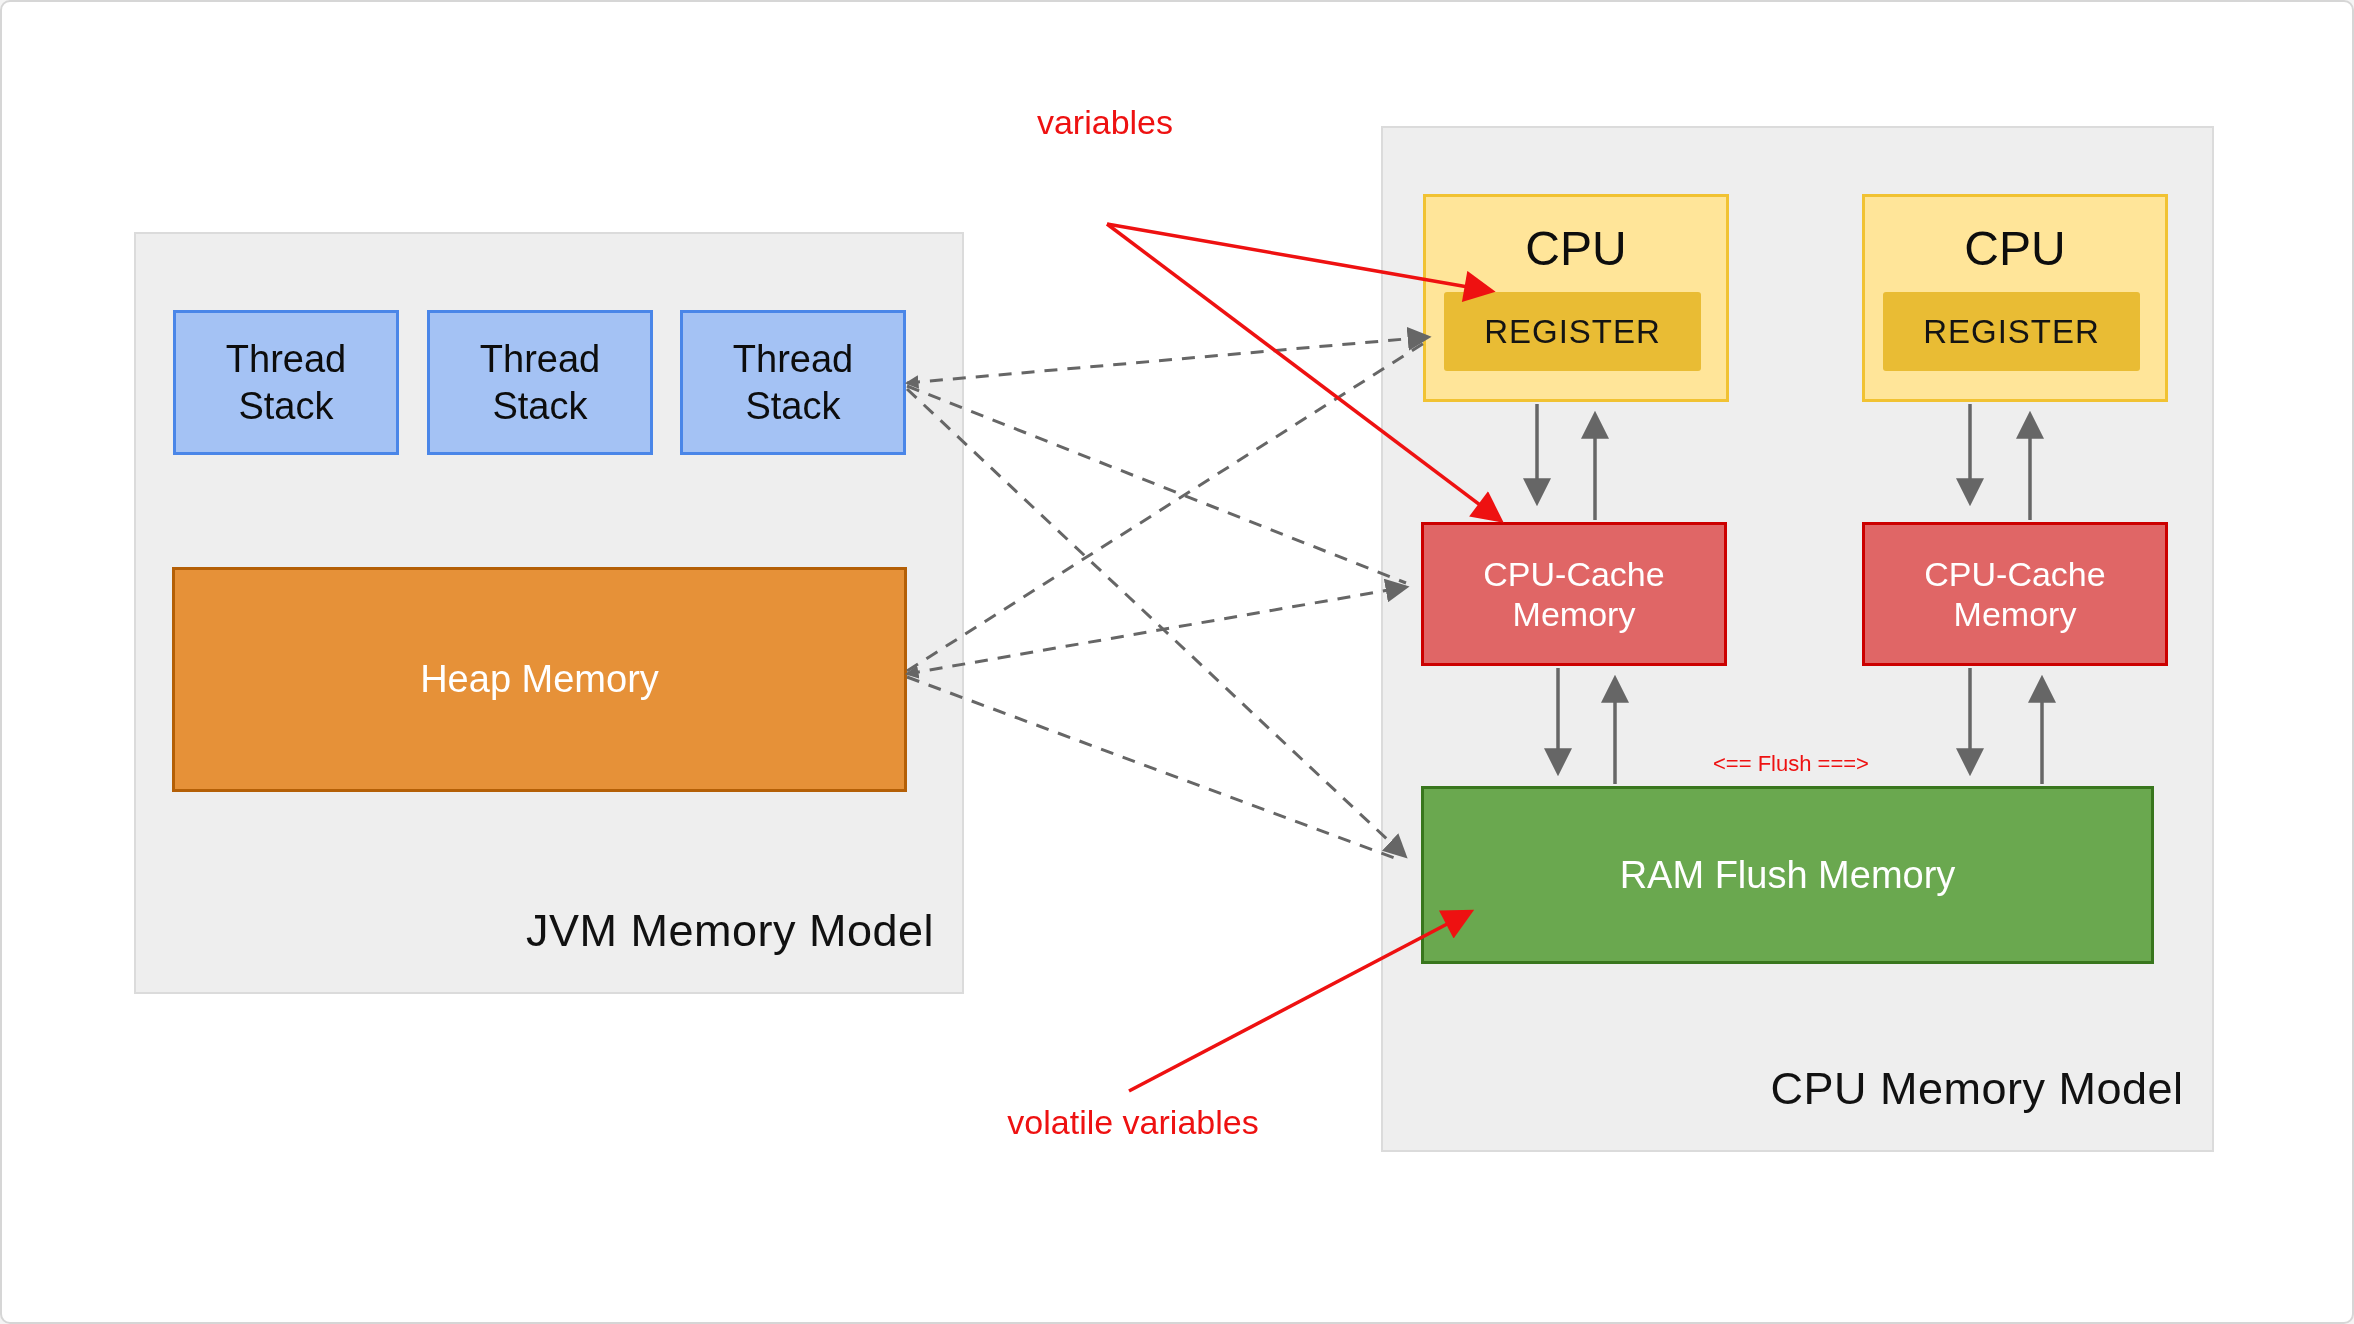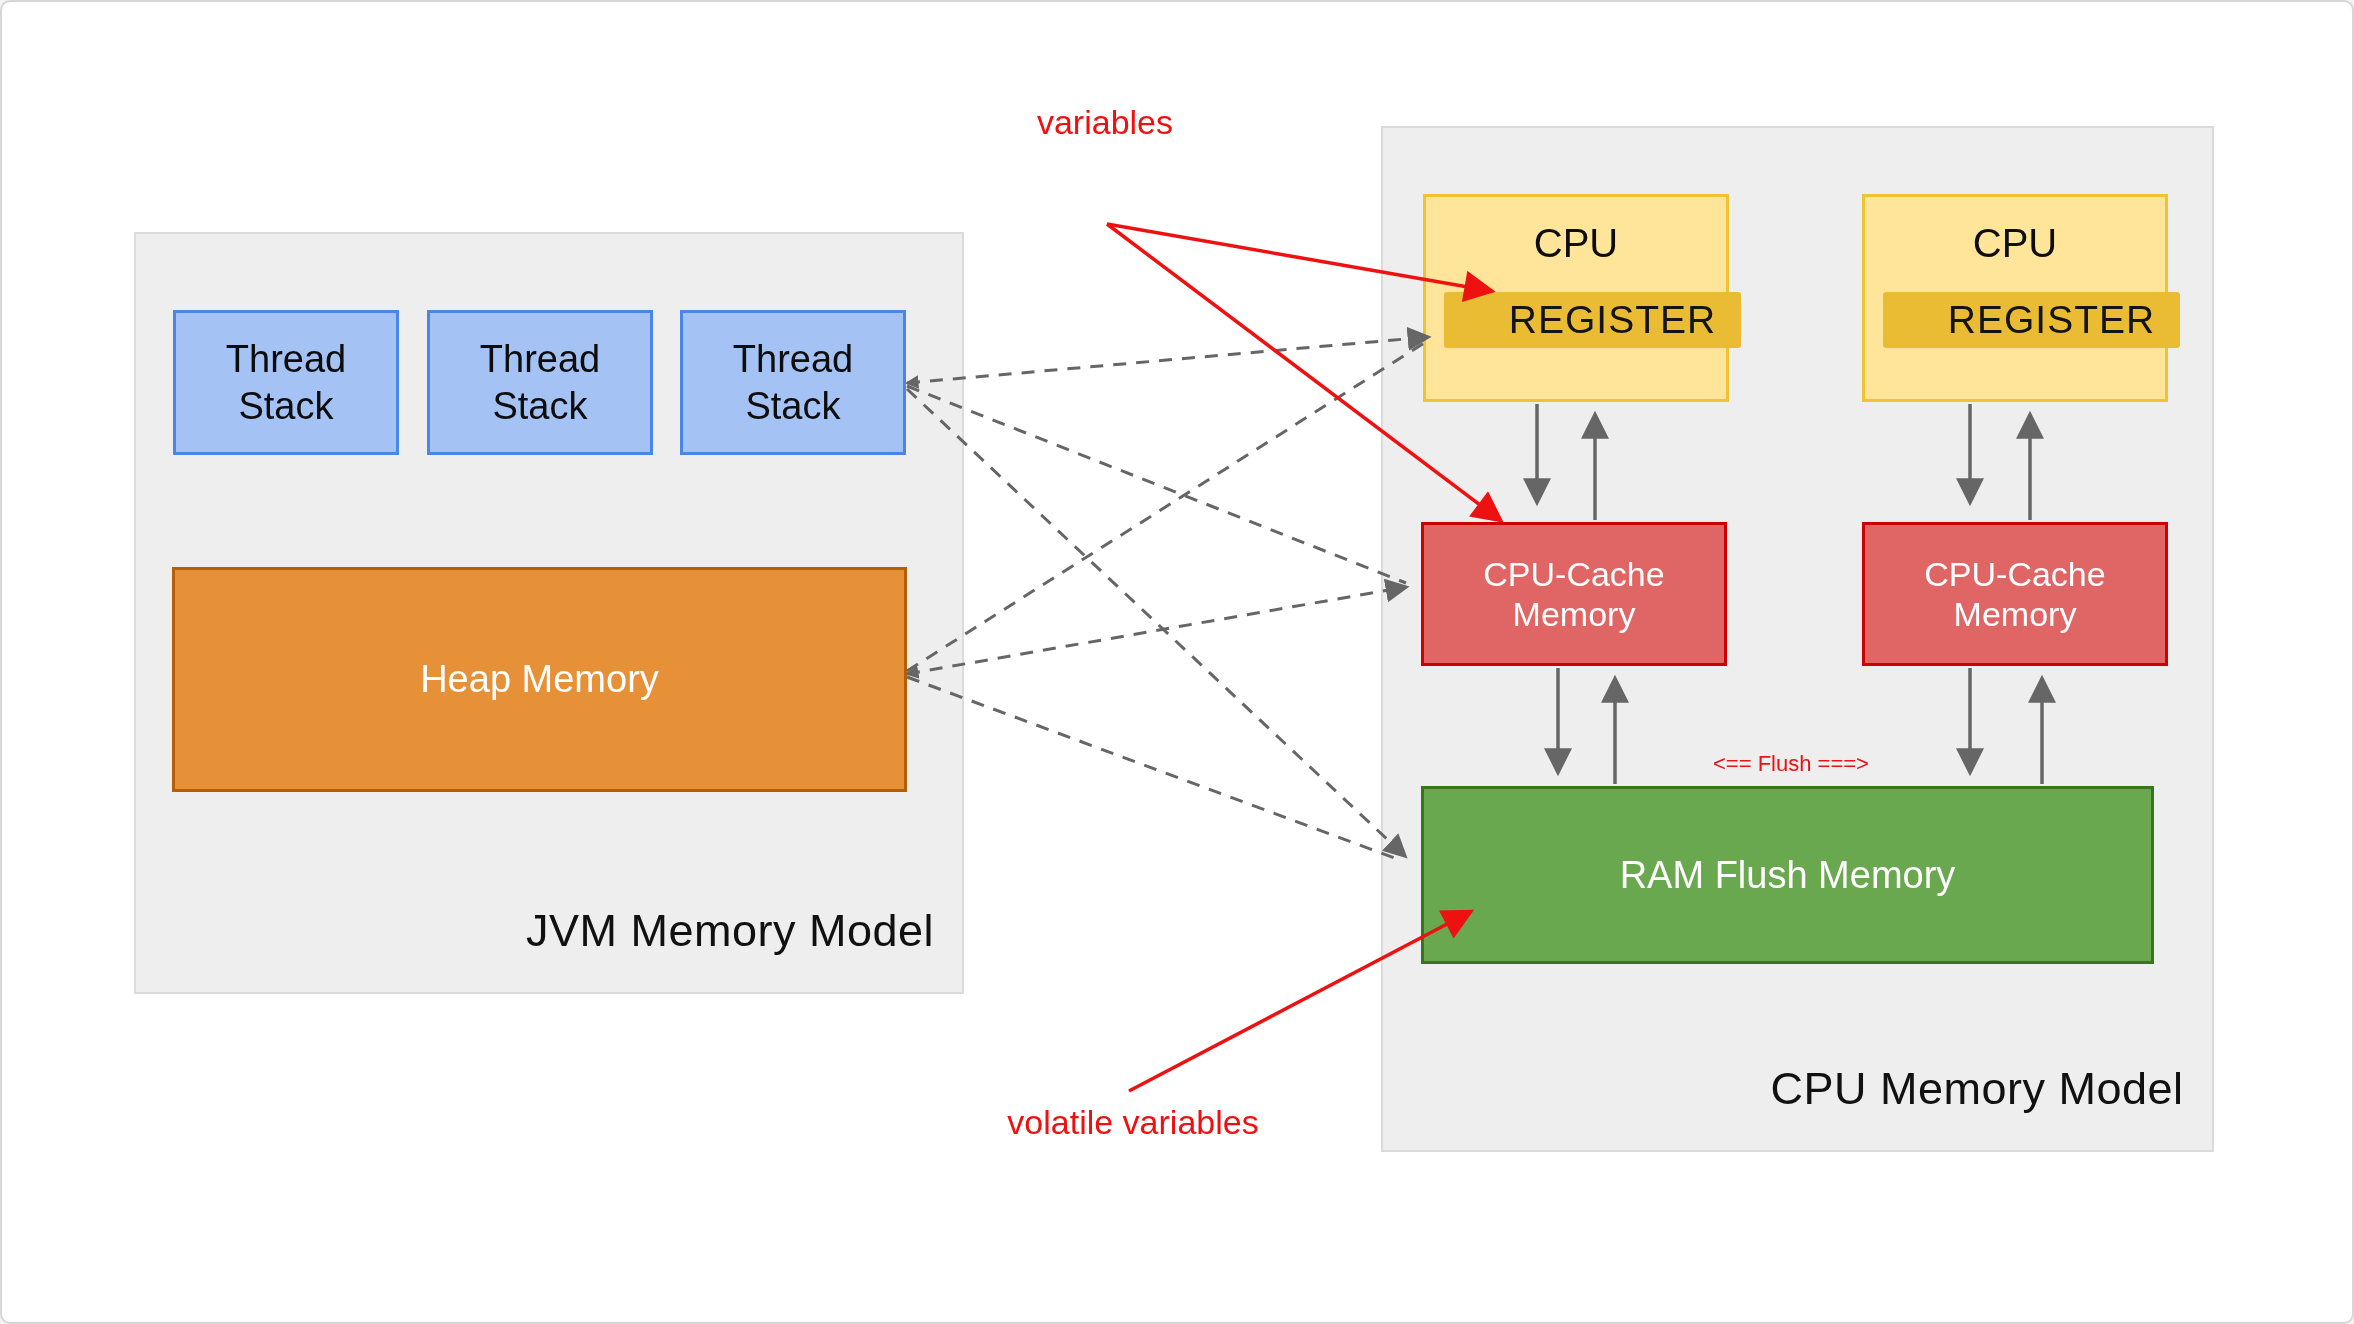--- a/index.html
+++ b/index.html
@@ -25,24 +25,24 @@
   .thread1{left:171px;} .thread2{left:425px;} .thread3{left:678px;}
   .heap{
     left:170px;top:565px;width:735px;height:225px;background:#e69138;border:3px solid #b45f06;
     font-size:38px;color:#ffffff;
   }
   .cpu{
     top:192px;width:306px;height:208px;background:#ffe599;border:3px solid #f1c232;
     display:block;
   }
   .cpu1{left:1421px;} .cpu2{left:1860px;}
-  .cpu-label{display:block;text-align:center;margin-top:24px;font-size:40px;color:#0d0d0d;}
+  .cpu-label{display:block;text-align:center;margin-top:24px;font-size:48px;color:#0d0d0d;}
   .register{
-    position:absolute;left:18px;top:95px;width:257px;height:56px;background:#e9bc34;border-radius:3px;
-    display:flex;align-items:center;justify-content:center;font-size:39px;color:#141414;letter-spacing:1px;padding-left:40px;
+    position:absolute;left:18px;top:95px;width:257px;height:79px;background:#e9bc34;border-radius:3px;
+    display:flex;align-items:center;justify-content:center;font-size:33px;color:#141414;letter-spacing:1px;
   }
   .cache{
     top:520px;width:306px;height:144px;background:#e06666;border:3px solid #cc0000;
     flex-direction:column;font-size:34px;line-height:40px;color:#ffffff;
   }
   .cache1{left:1419px;} .cache2{left:1860px;}
   .ram{
     left:1419px;top:784px;width:733px;height:178px;background:#6aa84f;border:3px solid #38761d;
     font-size:38px;color:#ffffff;
   }

